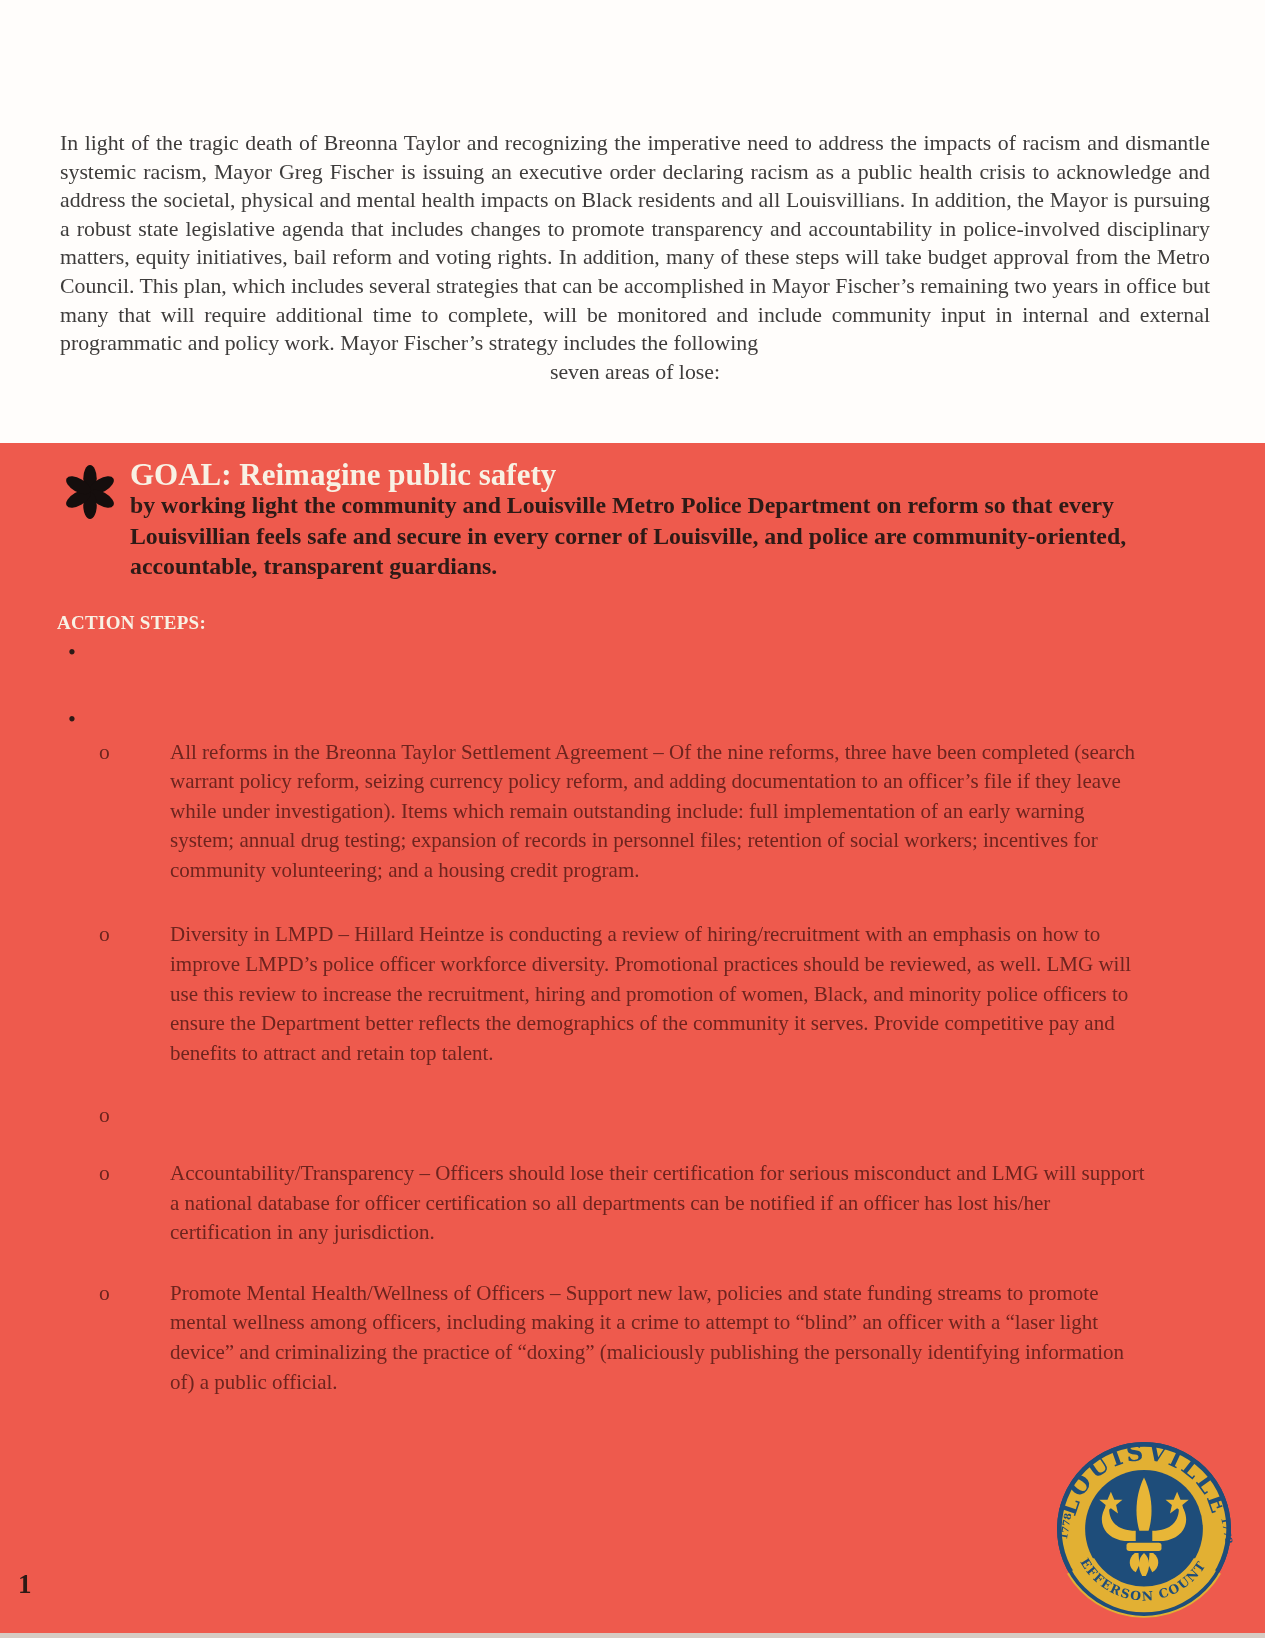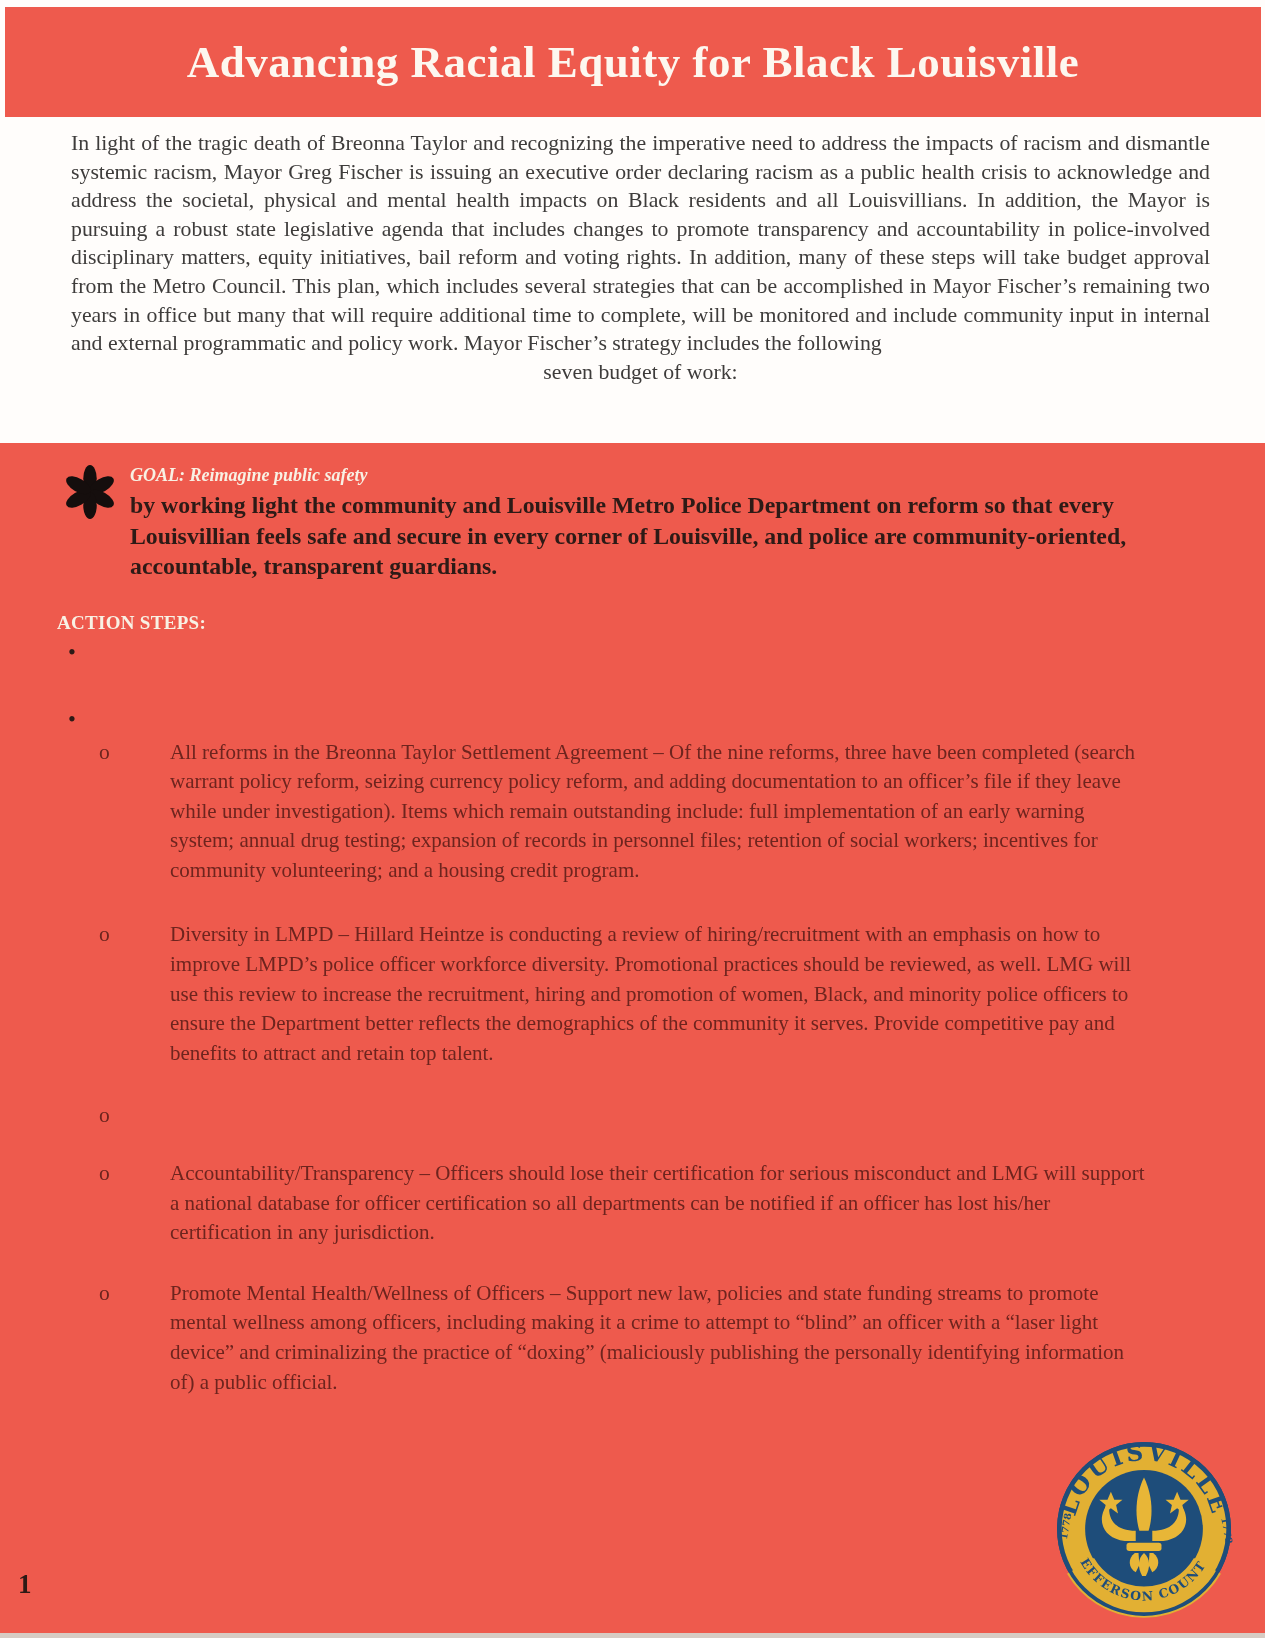--- a/index.html
+++ b/index.html
@@ -10,32 +10,32 @@
   
   .banner{
     position:absolute;top:7px;left:5px;right:4px;height:110px;
     background:#ee5a4d;display:flex;align-items:center;justify-content:center;
   }
   .banner h1{
     margin:0;font-size:45px;font-weight:bold;color:#fdf7ef;letter-spacing:.5px;
   }
   
   .intro{
-    position:absolute;top:117px;left:16px;right:0;height:326px;background:#fffdfb;
+    position:absolute;top:117px;left:5px;right:0;height:326px;background:#fffdfb;
     padding:12px 55px 0 55px;box-sizing:border-box;color:#3e3c3b;
   }
   .intro p{margin:0;font-size:21.8px;line-height:28.6px;text-align:justify;}
   .intro p.intro-last{text-align:center;}
   
   .main{position:absolute;top:443px;left:0;right:0;bottom:0;background:#ee5a4d;}
   .goal-row{display:flex;padding:17px 50px 0 63px;}
   .asterisk{flex:0 0 54px;width:54px;margin-top:2px;}
   .asterisk svg{display:block;width:54px;height:60px;}
   .goal-text{margin-left:13px;max-width:1020px;}
-  .goal-title{color:#f8f1e4;font-weight:bold;font-size:18px;line-height:30px;font-style:italic;}
+  .goal-title{color:#f8f1e4;font-weight:bold;font-size:31px;line-height:30px;}
   .goal-body{color:#2d1a16;font-weight:bold;font-size:23.8px;line-height:30.5px;}
   .action-heading{
     margin:26px 0 0 57px;color:#f8f1e4;font-weight:bold;
     font-size:19px;line-height:30px;letter-spacing:.3px;
   }
   .bullet{display:flex;padding-left:68px;}
   .bullet .marker{flex:0 0 70px;color:#2d1a16;font-size:22.5px;line-height:30px;}
   .bullet .b-text{
     color:#2d1a16;font-weight:bold;font-size:22.5px;line-height:30px;max-width:1070px;
   }
@@ -54,27 +54,24 @@
   }
   .logo{position:absolute;left:1052px;top:994px;width:184px;height:184px;}
   .logo svg{display:block;width:184px;height:184px;}
   .bottom-edge{position:absolute;left:0;right:0;bottom:0;height:5px;background:#d7ccc4;}
 </style>
 </head>
 <body>
 
 <div class="page">
 
-  <header class="banner">
-    <h1>Advancing Racial Equity for Black Louisville</h1>
-  </header>
 
   <section class="intro">
     <p>In light of the tragic death of Breonna Taylor and recognizing the imperative need to address the impacts of racism and dismantle systemic racism, Mayor Greg Fischer is issuing an executive order declaring racism as a public health crisis to acknowledge and address the societal, physical and mental health impacts on Black residents and all Louisvillians.  In addition, the Mayor is pursuing a robust state legislative agenda that includes changes to promote transparency and accountability in police-involved disciplinary matters, equity initiatives, bail reform and voting rights. In addition, many of these steps will take budget approval from the Metro Council. This plan, which includes several strategies that can be accomplished in Mayor Fischer’s remaining two years in office but many that will require additional time to complete, will be monitored and include community input in internal and external programmatic and policy work.  Mayor Fischer’s strategy includes the following</p>
-    <p class="intro-last">seven budget of work:</p>
+    <p class="intro-last">seven areas of lose:</p>
   </section>
 
   <section class="main">
 
     <div class="goal-row">
       <span class="asterisk">
         <svg viewBox="0 0 60 64" aria-hidden="true">
           <g fill="#150e0d">
             <ellipse cx="30" cy="17" rx="7.5" ry="15" transform="rotate(0 30 32)"></ellipse>
             <ellipse cx="30" cy="17" rx="7.5" ry="15" transform="rotate(60 30 32)"></ellipse>

